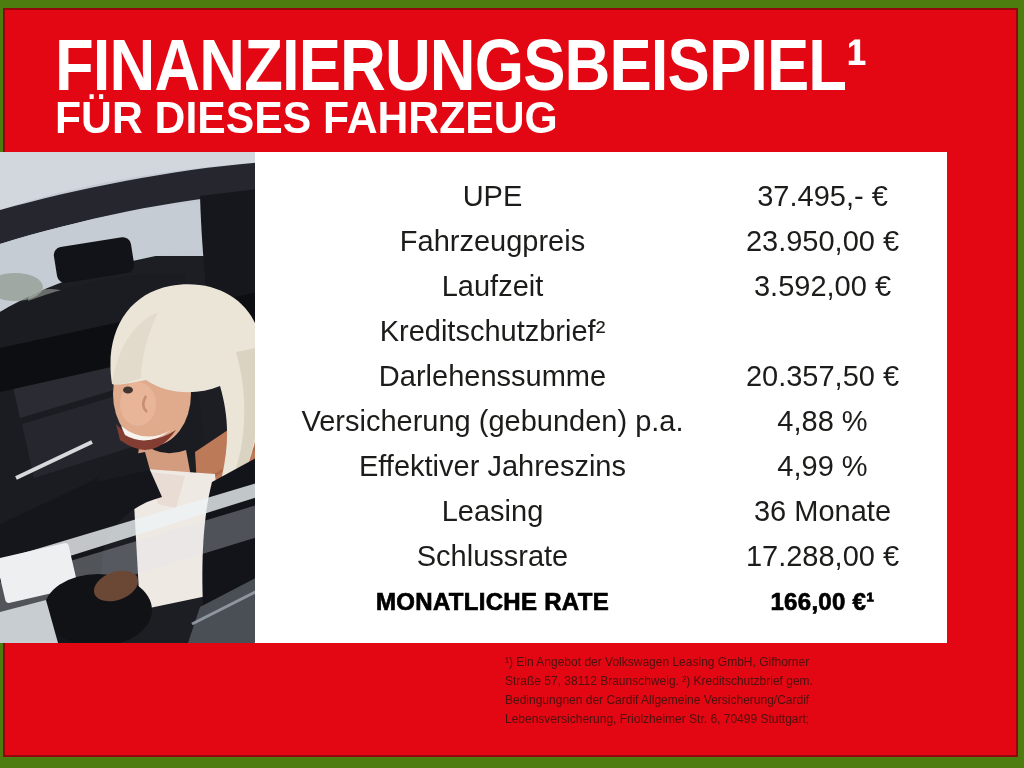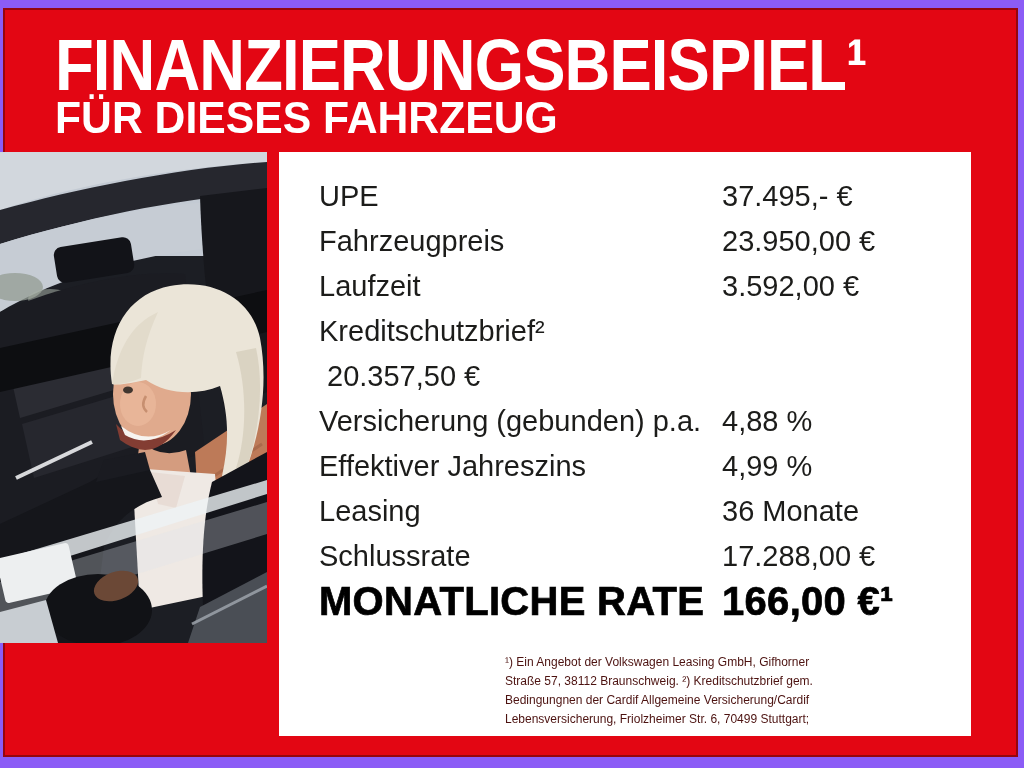--- a/index.html
+++ b/index.html
@@ -1,32 +1,32 @@
 <!DOCTYPE html>
 <html><head>
 <meta charset="utf-8">
 <style>
   html,body{margin:0;padding:0;background:#ffffff;}
-  .page{position:relative;width:1024px;height:768px;background:#8b5cf6;overflow:hidden;
+  .page{position:relative;width:1024px;height:768px;background:#4d7c0f;overflow:hidden;
         font-family:"Liberation Sans","DejaVu Sans",sans-serif;}
   .red-bg{position:absolute;left:3px;top:8px;width:1015px;height:749px;background:#e30613;
           border:2px solid rgba(70,6,10,.5);box-sizing:border-box;}
   .headline1{position:absolute;left:55px;top:32px;font-size:72px;line-height:66px;font-weight:bold;
              color:#ffffff;white-space:nowrap;letter-spacing:-1px;
              transform:scaleX(.88);transform-origin:0 50%;}
   .headline2{position:absolute;left:55px;top:96px;font-size:44px;line-height:44px;font-weight:bold;
              color:#ffffff;white-space:nowrap;transform:scaleX(.97);transform-origin:0 50%;}
   .photo{position:absolute;left:0;top:152px;width:267px;height:491px;overflow:hidden;}
   .photo svg{display:block;}
-  .panel{position:absolute;left:279px;top:152px;width:692px;height:584px;background:#ffffff;
-         padding:22px 0 0 40px;box-sizing:border-box;}
+  .panel{position:absolute;left:255px;top:152px;width:692px;height:491px;background:#ffffff;
+         padding:22px 0 0 40px;box-sizing:border-box;text-align:center;}
   .frow{display:flex;align-items:center;height:45px;font-size:29px;color:#1c1c1a;}
   .frow .label{width:395px;flex:none;}
   .frow .value{flex:1;white-space:nowrap;margin-left:8px;}
-  .frow.emphasis{font-size:40px;font-weight:700;color:#000000;-webkit-text-stroke:.7px #000000;
+  .frow.emphasis{font-size:24px;font-weight:700;color:#000000;-webkit-text-stroke:.7px #000000;
                  letter-spacing:.3px;}
   .footnote{position:absolute;left:505px;top:653px;font-size:12px;line-height:19px;color:#4c1210;}
   .fn-line{white-space:nowrap;}
 </style>
 </head>
 <body>
 
 <div class="page">
 
   <div class="red-bg"></div>
@@ -113,20 +113,21 @@
         <span class="label">Laufzeit</span>
         <span class="value">3.592,00 €</span>
       </div>
 
       <div class="frow">
         <span class="label">Kreditschutzbrief²</span>
         <span class="value"></span>
       </div>
 
       <div class="frow">
+        <span class="label">Darlehenssumme</span>
         <span class="value">20.357,50 €</span>
       </div>
 
       <div class="frow">
         <span class="label">Versicherung (gebunden) p.a.</span>
         <span class="value">4,88 %</span>
       </div>
 
       <div class="frow">
         <span class="label">Effektiver Jahreszins</span>

